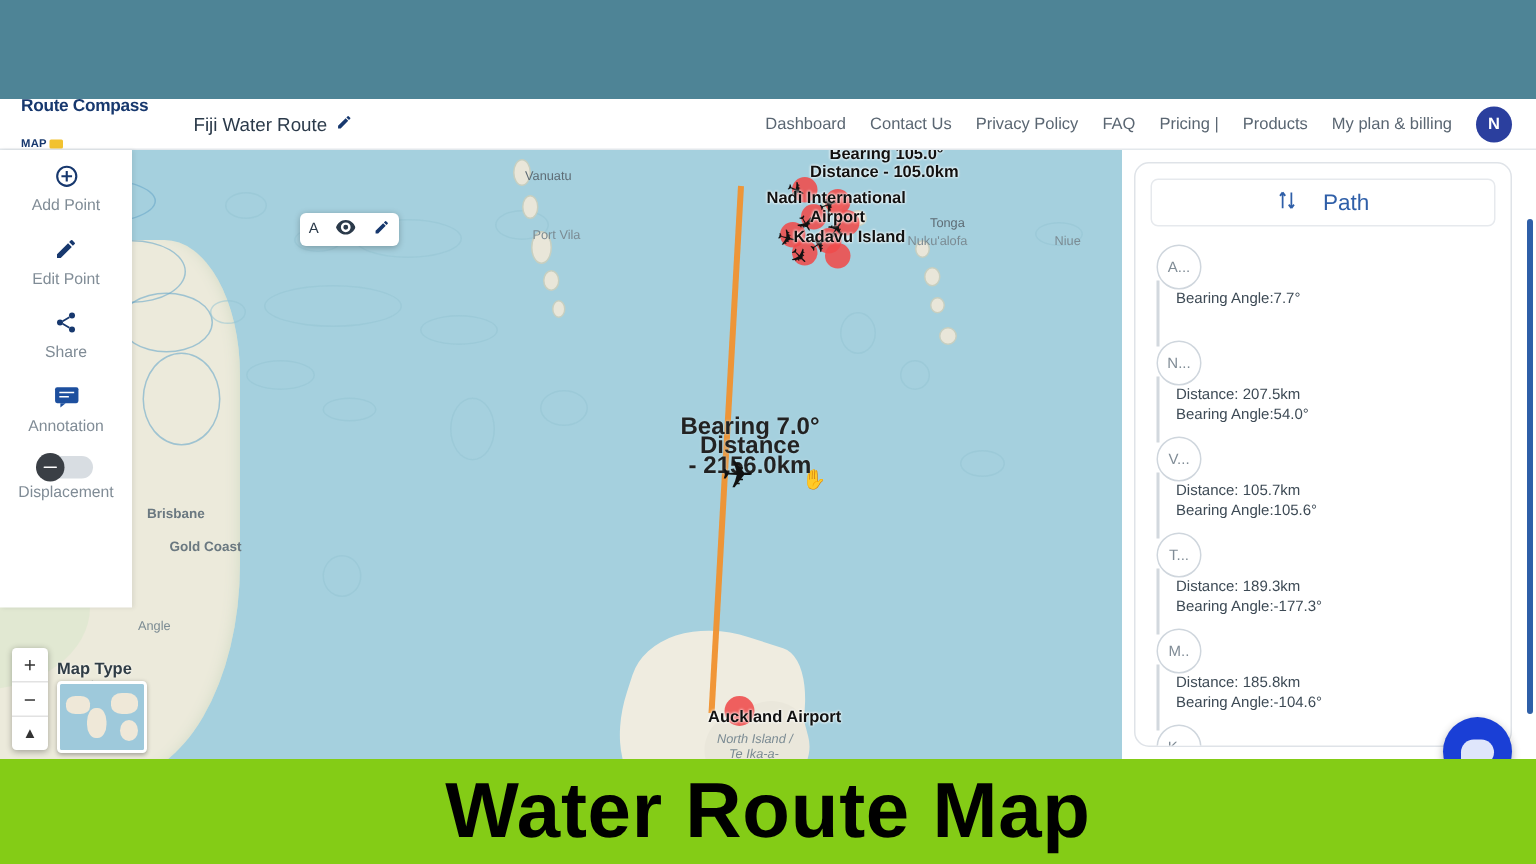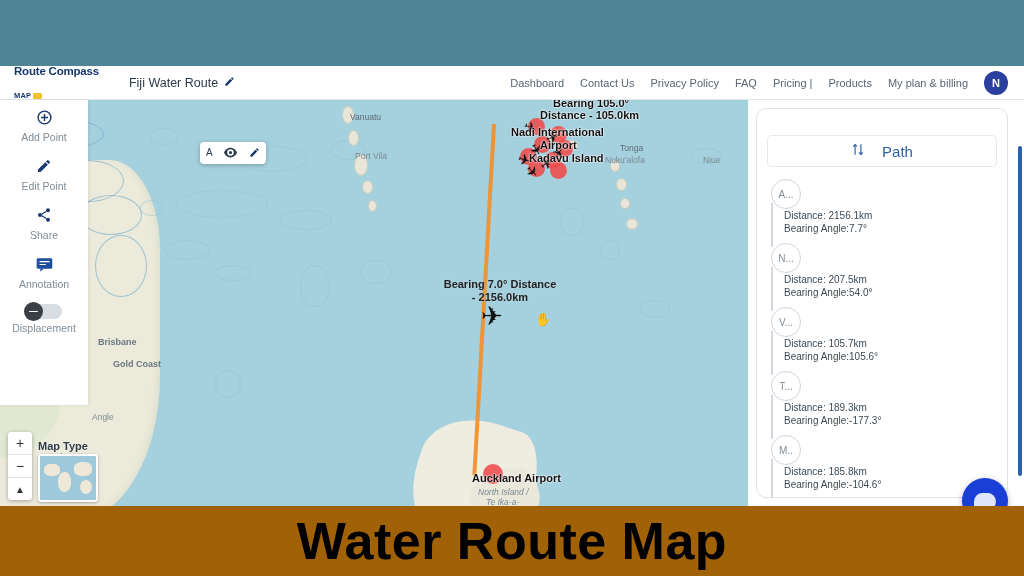--- a/index.html
+++ b/index.html
@@ -85,21 +85,21 @@
     position:absolute;width:17px;height:17px;border-radius:50%;
     background:#ef4b4b;opacity:.88;
   }
   .plane-ico{position:absolute;color:#111;font-size:15px;line-height:1;}
 
   .big-label{
     position:absolute;font-weight:bold;color:#111;font-size:11px;
     white-space:nowrap;text-shadow:0 0 2px #fff,0 0 2px #fff;padding-left:40px;
   }
   .center-label{
-    position:absolute;font-weight:bold;color:#222;font-size:11px;
+    position:absolute;font-weight:bold;color:#222;font-size:16px;
     text-align:center;line-height:13px;text-shadow:0 0 2px #bcdbe6;
   }
 
   
   .rail{
     position:absolute;left:0;top:100px;width:88px;height:305px;background:#fff;
     display:flex;flex-direction:column;align-items:center;padding-top:8px;
     box-sizing:border-box;box-shadow:1px 0 3px rgba(0,0,0,.08);
   }
   .tool{display:flex;flex-direction:column;align-items:center;gap:5px;margin-bottom:14px;cursor:pointer;width:100%;}
@@ -147,21 +147,21 @@
   
   .panel{
     position:absolute;left:748px;top:100px;width:276px;height:406px;background:#fff;
   }
   .panel-card{
     position:absolute;left:8px;top:8px;width:252px;height:390px;
     border:1px solid #dfe3e8;border-radius:10px;background:#fff;box-sizing:border-box;
     overflow:hidden;
   }
   .path-head{
-    margin:26px auto 0;width:228px;height:30px;border:1px solid #e6e9ed;border-radius:5px;
+    margin:10px auto 0;width:228px;height:30px;border:1px solid #e6e9ed;border-radius:5px;
     display:flex;align-items:center;justify-content:center;gap:17px;
     color:#2f5fa8;font-size:15px;
   }
   .timeline{position:relative;margin-top:12px;padding-left:14px;}
   .tl-row{position:relative;display:flex;align-items:flex-start;}
   .node{
     width:28px;height:28px;border-radius:50%;border:1px solid #cfd6dd;background:#fff;
     display:flex;align-items:center;justify-content:center;font-size:10px;color:#808c96;
     flex:0 0 auto;z-index:2;
   }
@@ -175,21 +175,21 @@
   }
   .chat-btn{
     position:absolute;left:962px;top:478px;width:46px;height:46px;border-radius:50%;
     background:#1a3fd6;display:flex;align-items:center;justify-content:center;
     box-shadow:0 2px 6px rgba(0,0,0,.3);
   }
   .chat-btn .bub{width:22px;height:17px;background:#dfe6fb;border-radius:9px 9px 9px 3px;}
 
   
   .caption{
-    position:absolute;left:0;top:506px;width:1024px;height:70px;background:#a16207;
+    position:absolute;left:0;top:506px;width:1024px;height:70px;background:#84cc16;
     display:flex;align-items:center;justify-content:center;
   }
   .caption span{
     font-size:52px;font-weight:bold;color:#000;letter-spacing:.5px;
     font-family:"Liberation Sans", sans-serif;
   }
 </style>
 </head>
 <body>
 
@@ -410,21 +410,20 @@
             </svg>
         </span>
         <span>Path</span>
       </div>
 
       <div class="timeline">
         <div class="tl-row">
           <div class="node">A...</div>
         </div>
         <div class="seg">
-          <div class="d">Distance: 2156.1km</div>
           <div class="b">Bearing Angle:7.7°</div>
         </div>
 
         <div class="tl-row">
           <div class="node">N...</div>
         </div>
         <div class="seg">
           <div class="d">Distance: 207.5km</div>
           <div class="b">Bearing Angle:54.0°</div>
         </div>

